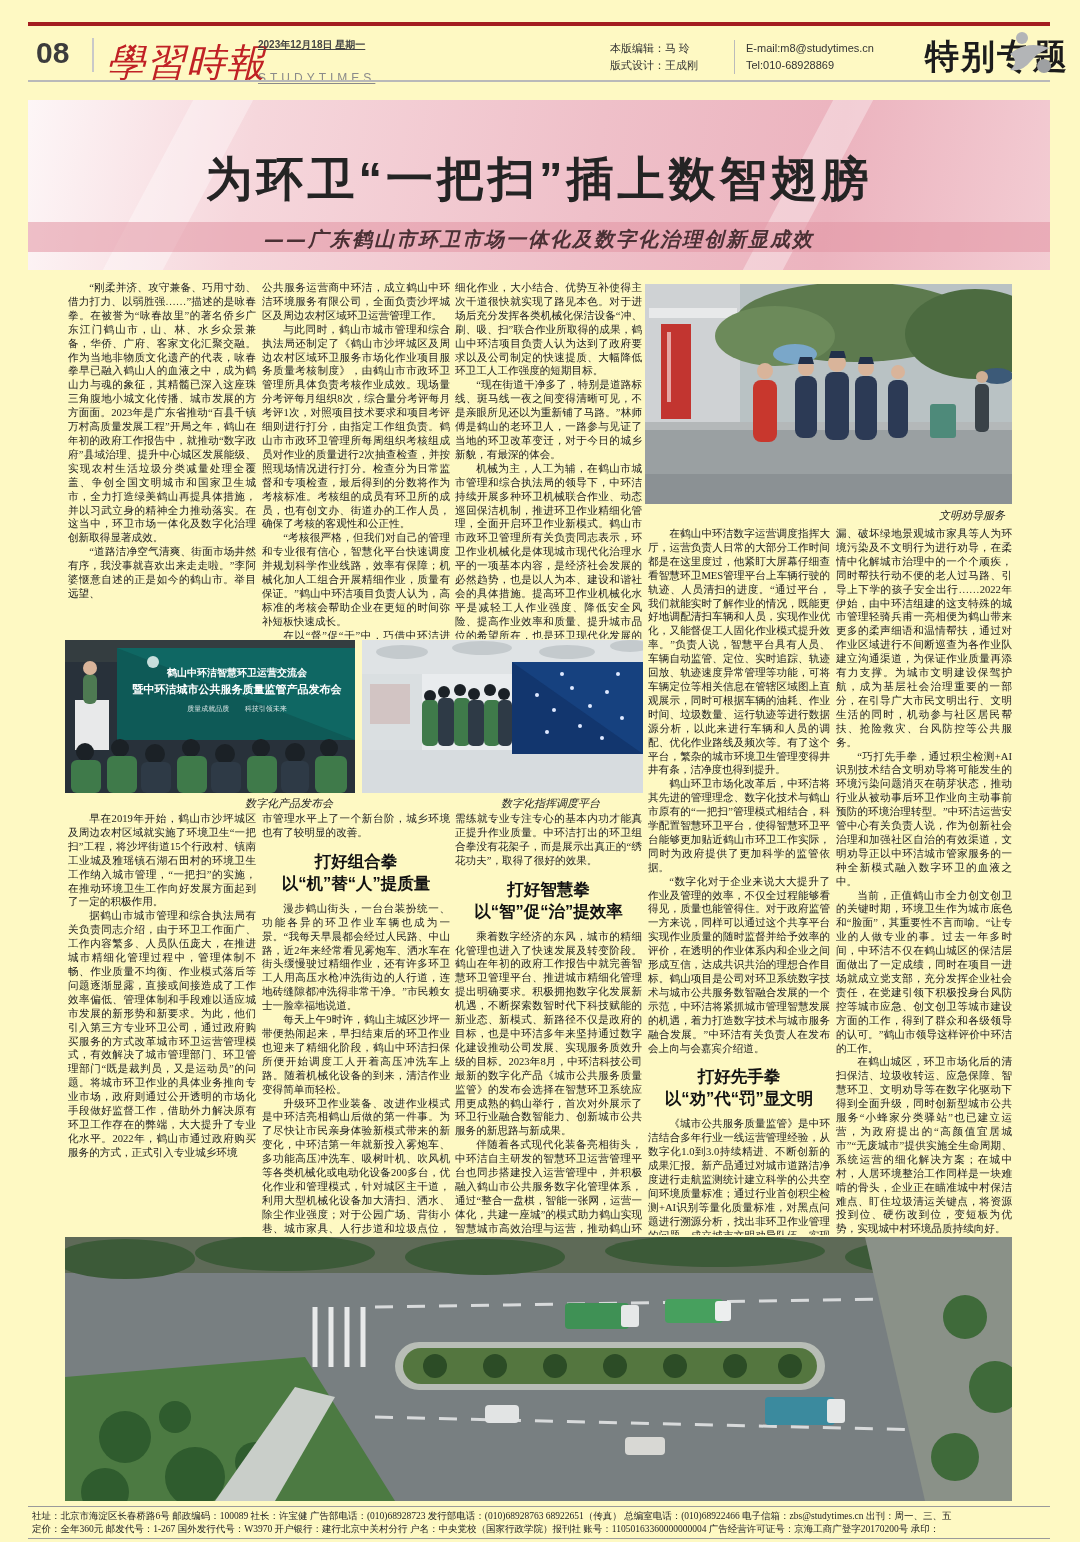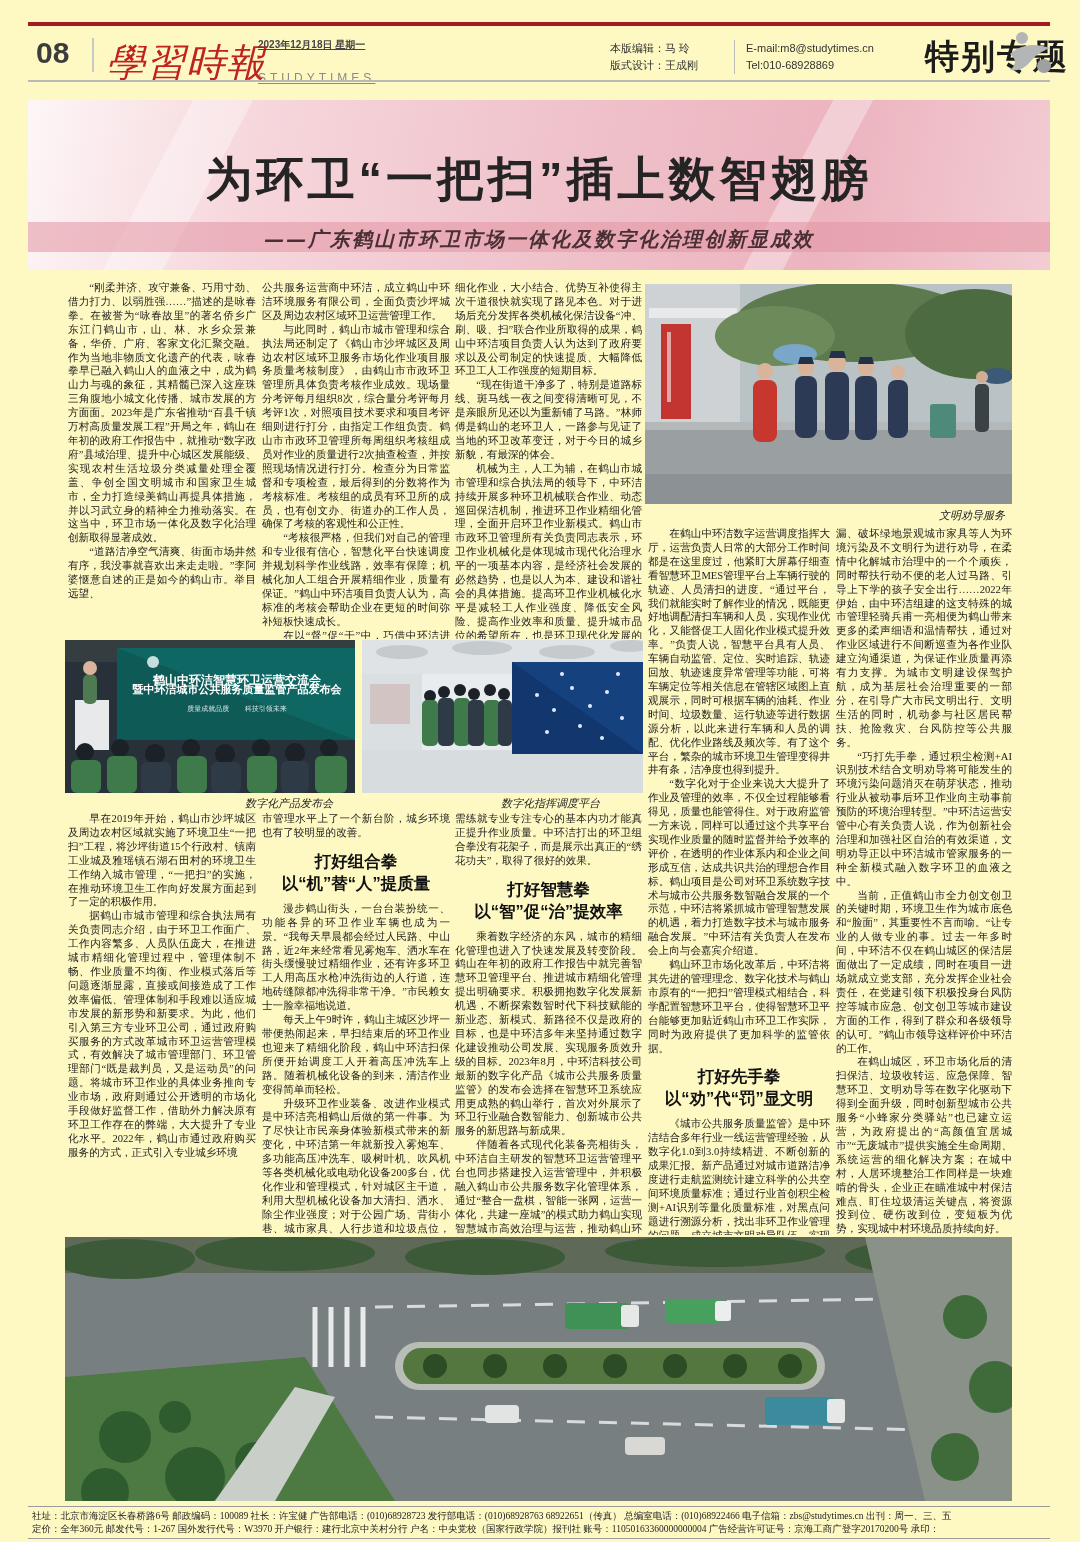--- a/index.html
+++ b/index.html
@@ -168,21 +168,21 @@
         <rect x="112" y="116" width="30" height="37" rx="6"></rect>
           <rect x="182" y="116" width="30" height="37" rx="6"></rect>
         <rect x="250" y="116" width="32" height="37" rx="6"></rect>
       </g>
       <g fill="#2e3a46">
         <rect x="76" y="122" width="30" height="31" rx="6"></rect>
           <rect x="146" y="122" width="30" height="31" rx="6"></rect>
         <rect x="216" y="121" width="28" height="32" rx="6"></rect>
       </g>
     </svg>
-    <div class="screen-text" style="left:58px;top:26px;width:228px;font-size:12px;font-weight:bold;margin-top:6px;">鹤山中环洁智慧环卫运营交流会</div>
+    <div class="screen-text" style="left:58px;top:26px;width:228px;font-size:10px;font-weight:bold;">鹤山中环洁智慧环卫运营交流会</div>
     <div class="screen-text" style="left:54px;top:42px;width:236px;font-size:11px;font-weight:bold;">暨中环洁城市公共服务质量监管产品发布会</div>
     <div class="screen-text" style="left:70px;top:64px;width:204px;font-size:7px;opacity:.85;white-space:pre;">质量成就品质        科技引领未来</div>
   </div>
   <div class="abs caption" style="left:65px;top:796px;width:268px;">数字化产品发布会</div>
 
   <div class="abs photo" style="left:362px;top:640px;width:281px;height:153px;">
     <svg width="281" height="153" viewBox="0 0 281 153">
       <rect width="281" height="153" fill="#e9ecee"></rect>
       <rect x="0" y="0" width="281" height="34" fill="#dfe3e5"></rect>
       <g fill="#c4cacd">
@@ -252,22 +252,22 @@
     <div class="colhead">
       <div>打好智慧拳</div>
       <div>以“智”促“治”提效率</div>
     </div>
     <p>乘着数字经济的东风，城市的精细化管理也进入了快速发展及转变阶段。鹤山在年初的政府工作报告中就完善智慧环卫管理平台、推进城市精细化管理提出明确要求。积极拥抱数字化发展新机遇，不断探索数智时代下科技赋能的新业态、新模式、新路径不仅是政府的目标，也是中环洁多年来坚持通过数字化建设推动公司发展、实现服务质效升级的目标。2023年8月，中环洁科技公司最新的数字化产品《城市公共服务质量监管》的发布会选择在智慧环卫系统应用更成熟的鹤山举行，首次对外展示了环卫行业融合数智能力、创新城市公共服务的新思路与新成果。</p>
     <p>伴随着各式现代化装备亮相街头，中环洁自主研发的智慧环卫运营管理平台也同步搭建投入运营管理中，并积极融入鹤山市公共服务数字化管理体系，通过“整合一盘棋，智能一张网，运营一体化，共建一座城”的模式助力鹤山实现智慧城市高效治理与运营，推动鹤山环卫产业向数字化转型。</p>
   </div>
 
   <div class="abs col" style="left:648px;top:527px;width:182px;height:708px;">
     <p>在鹤山中环洁数字运营调度指挥大厅，运营负责人日常的大部分工作时间都是在这里度过，他紧盯大屏幕仔细查看智慧环卫MES管理平台上车辆行驶的轨迹、人员清扫的进度。“通过平台，我们就能实时了解作业的情况，既能更好地调配清扫车辆和人员，实现作业优化，又能督促工人固化作业模式提升效率。”负责人说，智慧平台具有人员、车辆自动监管、定位、实时追踪、轨迹回放、轨迹速度异常管理等功能，可将车辆定位等相关信息在管辖区域图上直观展示，同时可根据车辆的油耗、作业时间、垃圾数量、运行轨迹等进行数据源分析，以此来进行车辆和人员的调配、优化作业路线及频次等。有了这个平台，繁杂的城市环境卫生管理变得井井有条，洁净度也得到提升。</p>
+    <p>鹤山环卫市场化改革后，中环洁将其先进的管理理念、数字化技术与鹤山市原有的“一把扫”管理模式相结合，科学配置智慧环卫平台，使得智慧环卫平台能够更加贴近鹤山市环卫工作实际，同时为政府提供了更加科学的监管依据。</p>
     <p>“数字化对于企业来说大大提升了作业及管理的效率，不仅全过程能够看得见，质量也能管得住。对于政府监管一方来说，同样可以通过这个共享平台实现作业质量的随时监督并给予效率的评价，在透明的作业体系内和企业之间形成互信，达成共识共治的理想合作目标。鹤山项目是公司对环卫系统数字技术与城市公共服务数智融合发展的一个示范，中环洁将紧抓城市管理智慧发展的机遇，着力打造数字技术与城市服务融合发展。”中环洁有关负责人在发布会上向与会嘉宾介绍道。</p>
-    <p>鹤山环卫市场化改革后，中环洁将其先进的管理理念、数字化技术与鹤山市原有的“一把扫”管理模式相结合，科学配置智慧环卫平台，使得智慧环卫平台能够更加贴近鹤山市环卫工作实际，同时为政府提供了更加科学的监管依据。</p>
     <div class="colhead">
       <div>打好先手拳</div>
       <div>以“劝”代“罚”显文明</div>
     </div>
     <p>《城市公共服务质量监管》是中环洁结合多年行业一线运营管理经验，从数字化1.0到3.0持续精进、不断创新的成果汇报。新产品通过对城市道路洁净度进行走航监测统计建立科学的公共空间环境质量标准；通过行业首创积尘检测+AI识别等量化质量标准，对黑点问题进行溯源分析，找出非环卫作业管理的问题，成立城市文明劝导队伍，实现网格化精细化管理，力争从源头解决环境污染。</p>
 
   </div>
 
   <div class="abs col" style="left:836px;top:527px;width:176px;height:708px;">
     <p class="cont">漏、破坏绿地景观城市家具等人为环境污染及不文明行为进行劝导，在柔情中化解城市治理中的一个个顽疾，同时帮扶行动不便的老人过马路、引导上下学的孩子安全出行……2022年伊始，由中环洁组建的这支特殊的城市管理轻骑兵甫一亮相便为鹤山带来更多的柔声细语和温情帮扶，通过对作业区域进行不间断巡查为各作业队建立沟通渠道，为保证作业质量再添有力支撑。为城市文明建设保驾护航，成为基层社会治理重要的一部分，在引导广大市民文明出行、文明生活的同时，机动参与社区居民帮扶、抢险救灾、台风防控等公共服务。</p>

